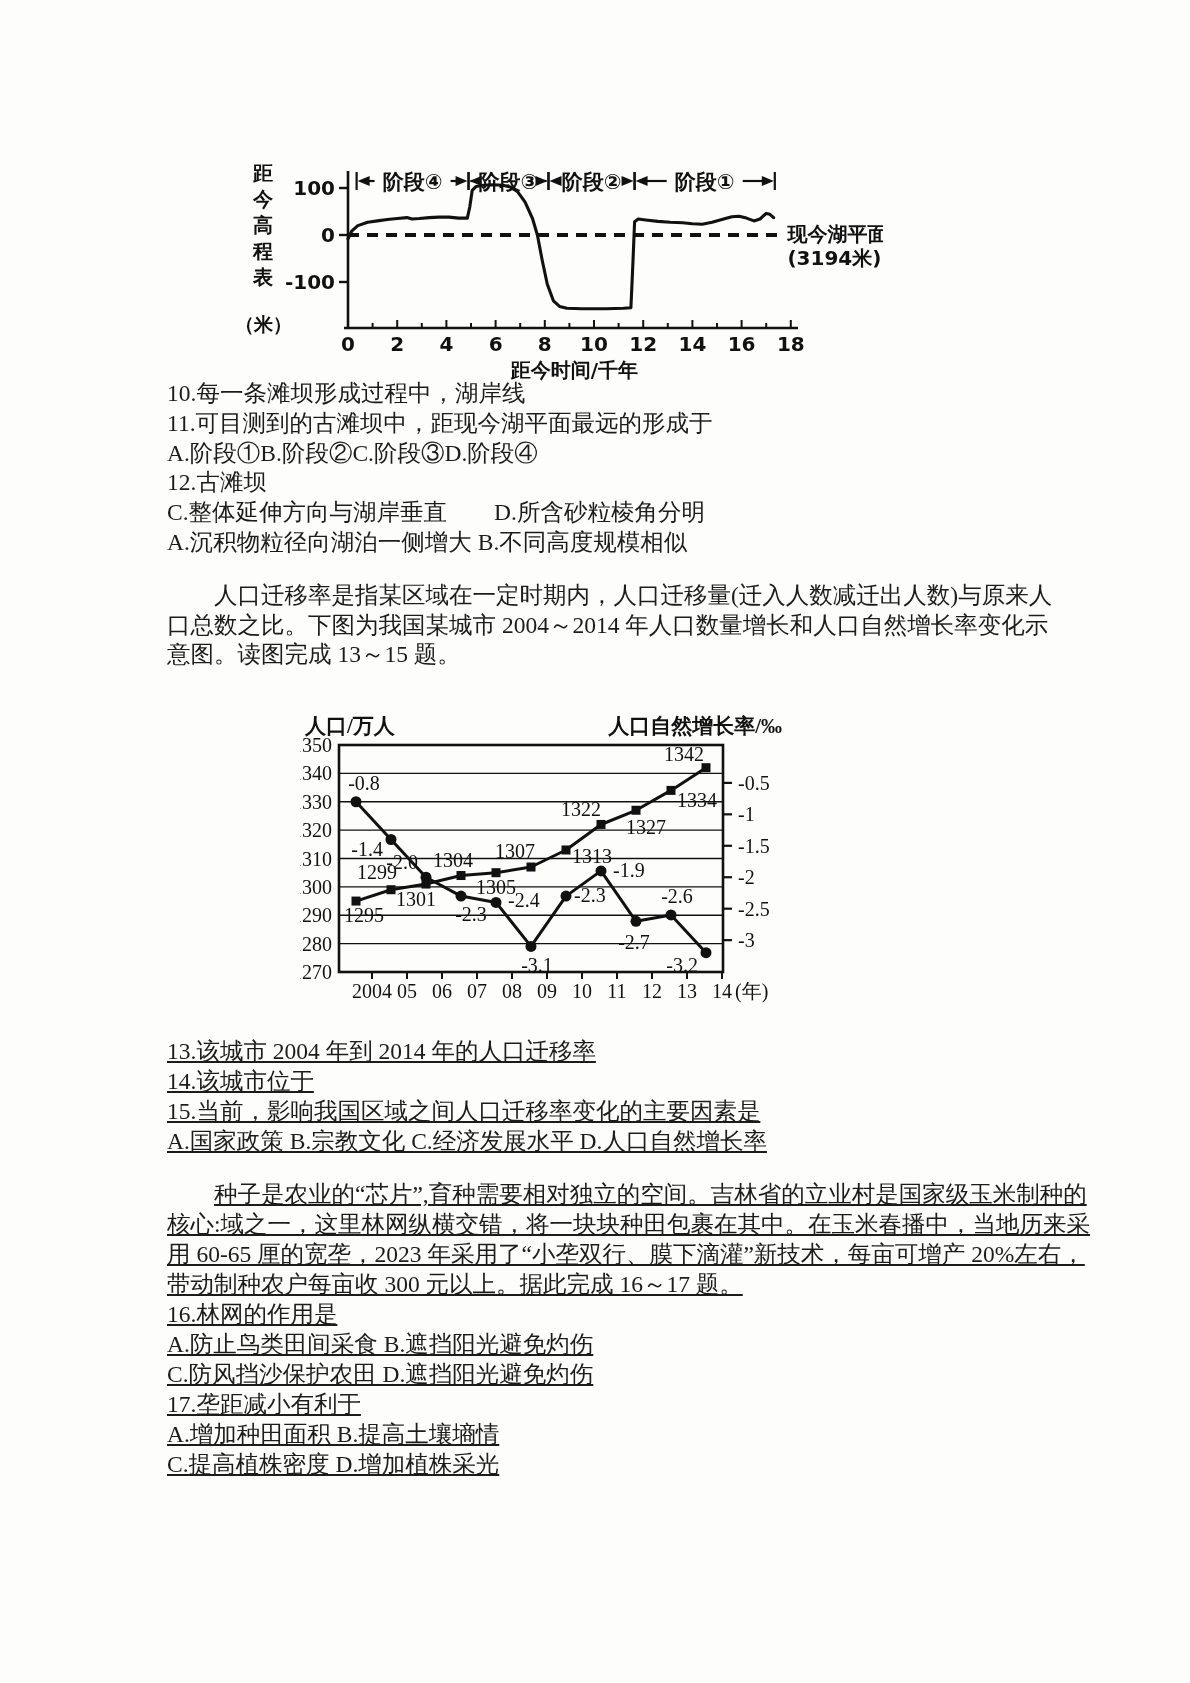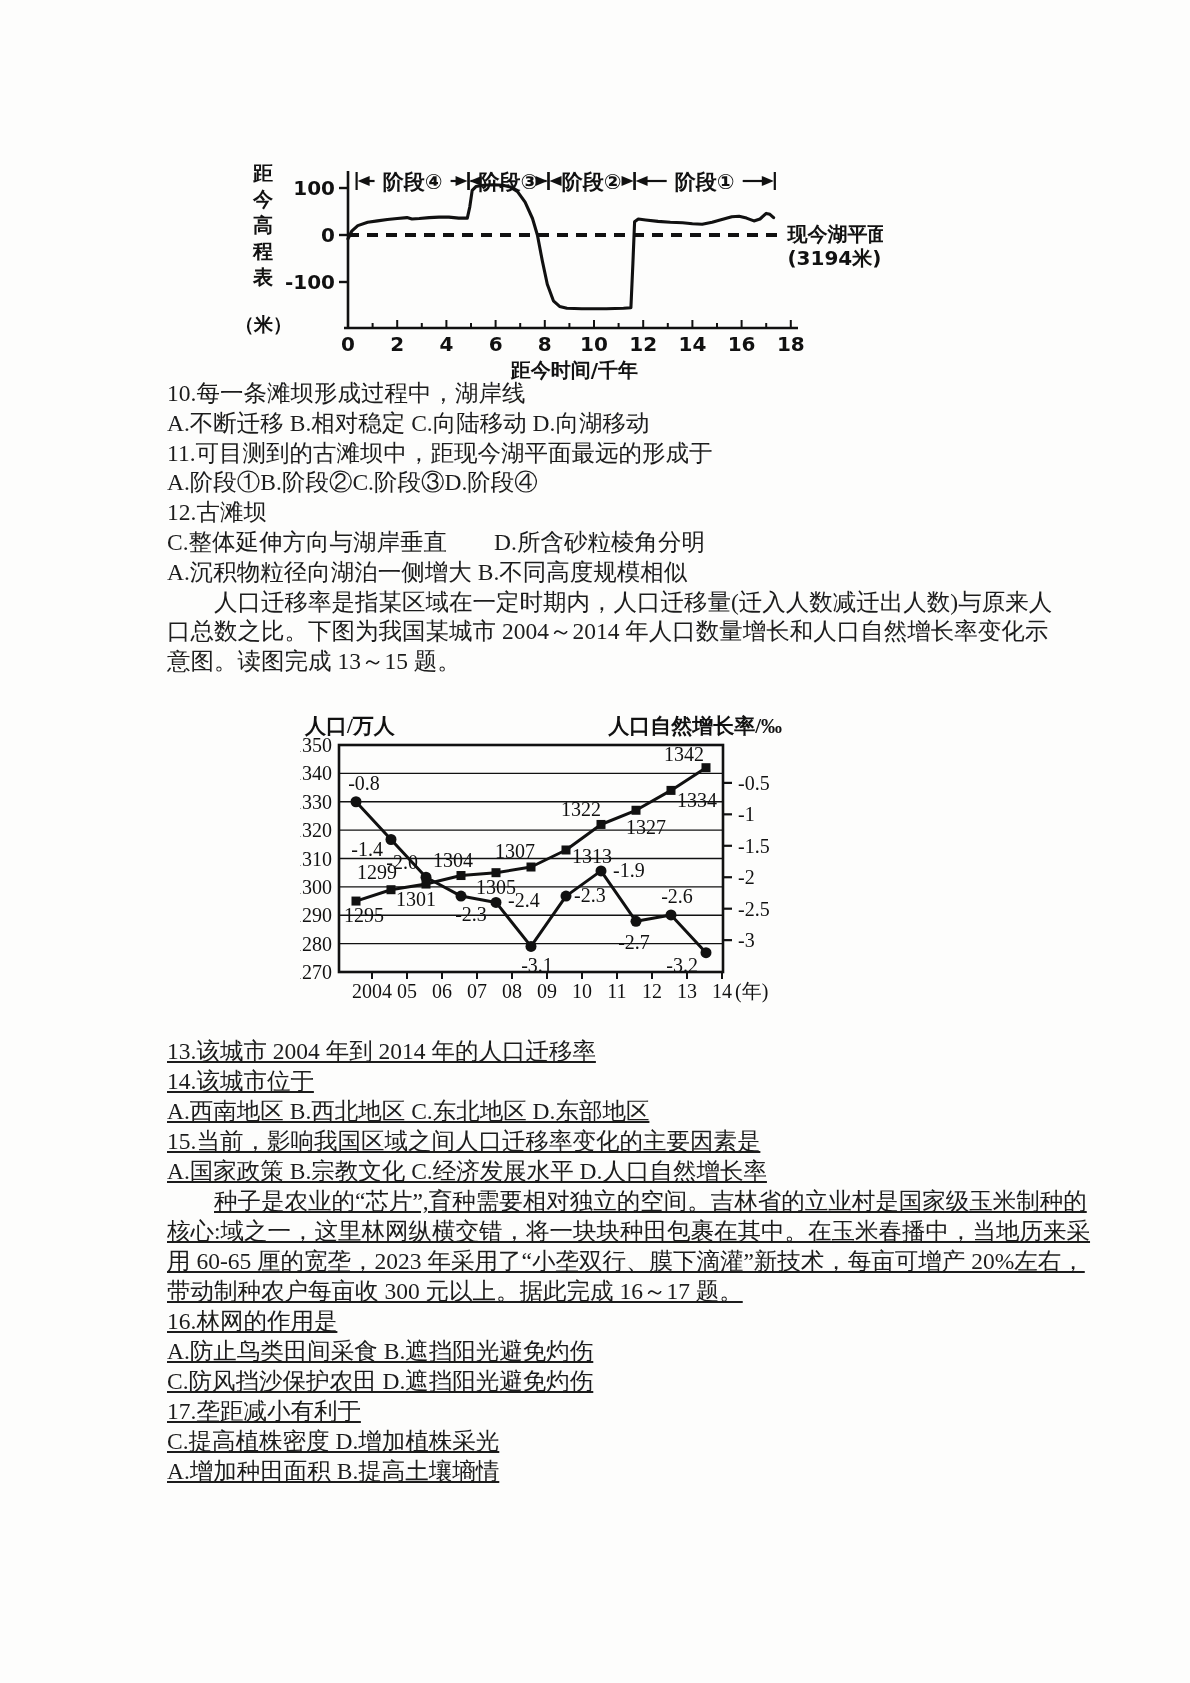--- a/index.html
+++ b/index.html
@@ -2,21 +2,21 @@
 <html><head>
 <meta charset="utf-8">
 <style>
   html,body{margin:0;padding:0;}
   .page{position:relative;width:1190px;height:1683px;background:#fdfdfc;overflow:hidden;
         font-family:"Liberation Serif","DejaVu Serif",serif;color:#1c1c1c;}
   .chart-svg{position:absolute;}
   .tb{position:absolute;}
   .ln{white-space:pre;font-size:23.5px;line-height:29.8px;height:29.8px;}
   #tb2 .ln{line-height:30px;height:30px;}
-  .ind{text-indent:2em;}
+  .ind{text-indent:2em;margin-top:23px;}
   
   .c1t{font-family:"DejaVu Sans","Liberation Sans",sans-serif;font-weight:700;font-size:20px;fill:#111;}
   .c1s{font-family:"DejaVu Sans","Liberation Sans",sans-serif;font-weight:700;font-size:21px;fill:#111;}
   .c1u{font-family:"DejaVu Sans","Liberation Sans",sans-serif;font-weight:700;font-size:19px;fill:#111;}
   
   .c2t{font-family:"Liberation Serif","DejaVu Serif",serif;font-weight:400;font-size:20px;fill:#111;}
   .c2T{font-family:"Liberation Serif","DejaVu Serif",serif;font-weight:700;font-size:21px;fill:#111;}
 </style>
 </head>
 <body>
@@ -97,21 +97,20 @@
       <line x1="411.59000000000003" y1="46" x2="433.70000000000005" y2="46" stroke="#111111" stroke-width="2.2"></line>
       <line x1="509.70000000000005" y1="46" x2="531.8100000000001" y2="46" stroke="#111111" stroke-width="2.2"></line>
       <polygon points="402.59000000000003,46 414.59000000000003,41 414.59000000000003,51" fill="#111111"></polygon>
       <polygon points="540.8100000000001,46 528.8100000000001,41 528.8100000000001,51" fill="#111111"></polygon>
       <text x="471.70000000000005" y="54" text-anchor="middle" class="c1s">阶段①</text>
       <path d="M115.0,103.8 L118.7,96.2 L124.8,90.6 L134.7,87.3 L144.5,85.9 L154.4,84.5 L164.2,83.5 L174.0,82.6 L179.0,84.0 L186.3,83.5 L196.2,82.6 L206.0,82.1 L215.9,82.1 L225.7,83.1 L234.3,83.1 L236.8,71.8 L239.2,55.4 L242.9,51.6 L250.3,50.2 L260.1,49.7 L270.0,50.2 L277.4,52.1 L284.7,56.8 L292.1,67.1 L299.5,83.5 L304.4,100.0 L309.3,125.8 L314.3,149.3 L320.4,165.8 L326.6,171.4 L333.9,173.3 L348.7,173.8 L373.3,173.8 L390.5,173.3 L397.9,172.8 L399.9,128.2 L401.6,86.8 L405.3,84.0 L412.7,85.0 L425.0,86.4 L437.3,87.3 L449.6,87.8 L459.4,88.7 L469.2,89.2 L479.1,87.3 L488.9,84.5 L498.8,81.7 L506.1,81.2 L513.5,83.1 L520.9,85.9 L527.0,84.0 L533.2,78.4 L536.9,79.3 L540.6,82.6" fill="none" stroke="#111111" stroke-width="3.1" stroke-linejoin="round" stroke-linecap="round"></path>
     </svg>
 
   <div class="tb" id="tb1" style="left:167px;top:379px;width:885px;">
     <div class="ln">10.每一条滩坝形成过程中，湖岸线</div>
-    <div class="ln">A.不断迁移 B.相对稳定 C.向陆移动 D.向湖移动</div>
     <div class="ln">11.可目测到的古滩坝中，距现今湖平面最远的形成于</div>
     <div class="ln">A.阶段①B.阶段②C.阶段③D.阶段④</div>
     <div class="ln">12.古滩坝</div>
     <div class="ln">C.整体延伸方向与湖岸垂直　　D.所含砂粒棱角分明</div>
     <div class="ln">A.沉积物粒径向湖泊一侧增大 B.不同高度规模相似</div>
     <div class="ln ind">人口迁移率是指某区域在一定时期内，人口迁移量(迁入人数减迁出人数)与原来人</div>
     <div class="ln">口总数之比。下图为我国某城市 2004～2014 年人口数量增长和人口自然增长率变化示</div>
     <div class="ln">意图。读图完成 13～15 题。</div>
   </div>
 
@@ -214,28 +213,27 @@
       <text x="334" y="247.27401250000014" text-anchor="middle" class="c2t">-2.7</text>
       <circle cx="371" cy="212.98327499999985" r="5.5" fill="#111111"></circle>
       <text x="377" y="200.98327499999985" text-anchor="middle" class="c2t">-2.6</text>
       <circle cx="406" cy="250.72770000000023" r="5.5" fill="#111111"></circle>
       <text x="398" y="269.72770000000025" text-anchor="end" class="c2t">-3.2</text>
     </svg>
 
   <div class="tb" id="tb2" style="left:167px;top:1036px;width:900px;text-decoration:underline;">
     <div class="ln">13.该城市 2004 年到 2014 年的人口迁移率</div>
     <div class="ln">14.该城市位于</div>
-    <div class="ln">A.西南地区 B.西北地区 C.东北地区 D.东部地区</div>
     <div class="ln">15.当前，影响我国区域之间人口迁移率变化的主要因素是</div>
     <div class="ln">A.国家政策 B.宗教文化 C.经济发展水平 D.人口自然增长率</div>
     <div class="ln ind">种子是农业的“芯片”,育种需要相对独立的空间。吉林省的立业村是国家级玉米制种的</div>
     <div class="ln">核心:域之一，这里林网纵横交错，将一块块种田包裹在其中。在玉米春播中，当地历来采</div>
     <div class="ln">用 60-65 厘的宽垄，2023 年采用了“小垄双行、膜下滴灌”新技术，每亩可增产 20%左右，</div>
     <div class="ln">带动制种农户每亩收 300 元以上。据此完成 16～17 题。</div>
     <div class="ln">16.林网的作用是</div>
     <div class="ln">A.防止鸟类田间采食 B.遮挡阳光避免灼伤</div>
     <div class="ln">C.防风挡沙保护农田 D.遮挡阳光避免灼伤</div>
     <div class="ln">17.垄距减小有利于</div>
+    <div class="ln">A.增加种田面积 B.提高土壤墒情</div>
     <div class="ln">C.提高植株密度 D.增加植株采光</div>
-    <div class="ln">A.增加种田面积 B.提高土壤墒情</div>
   </div>
 
 </div>
 
 </body></html>

